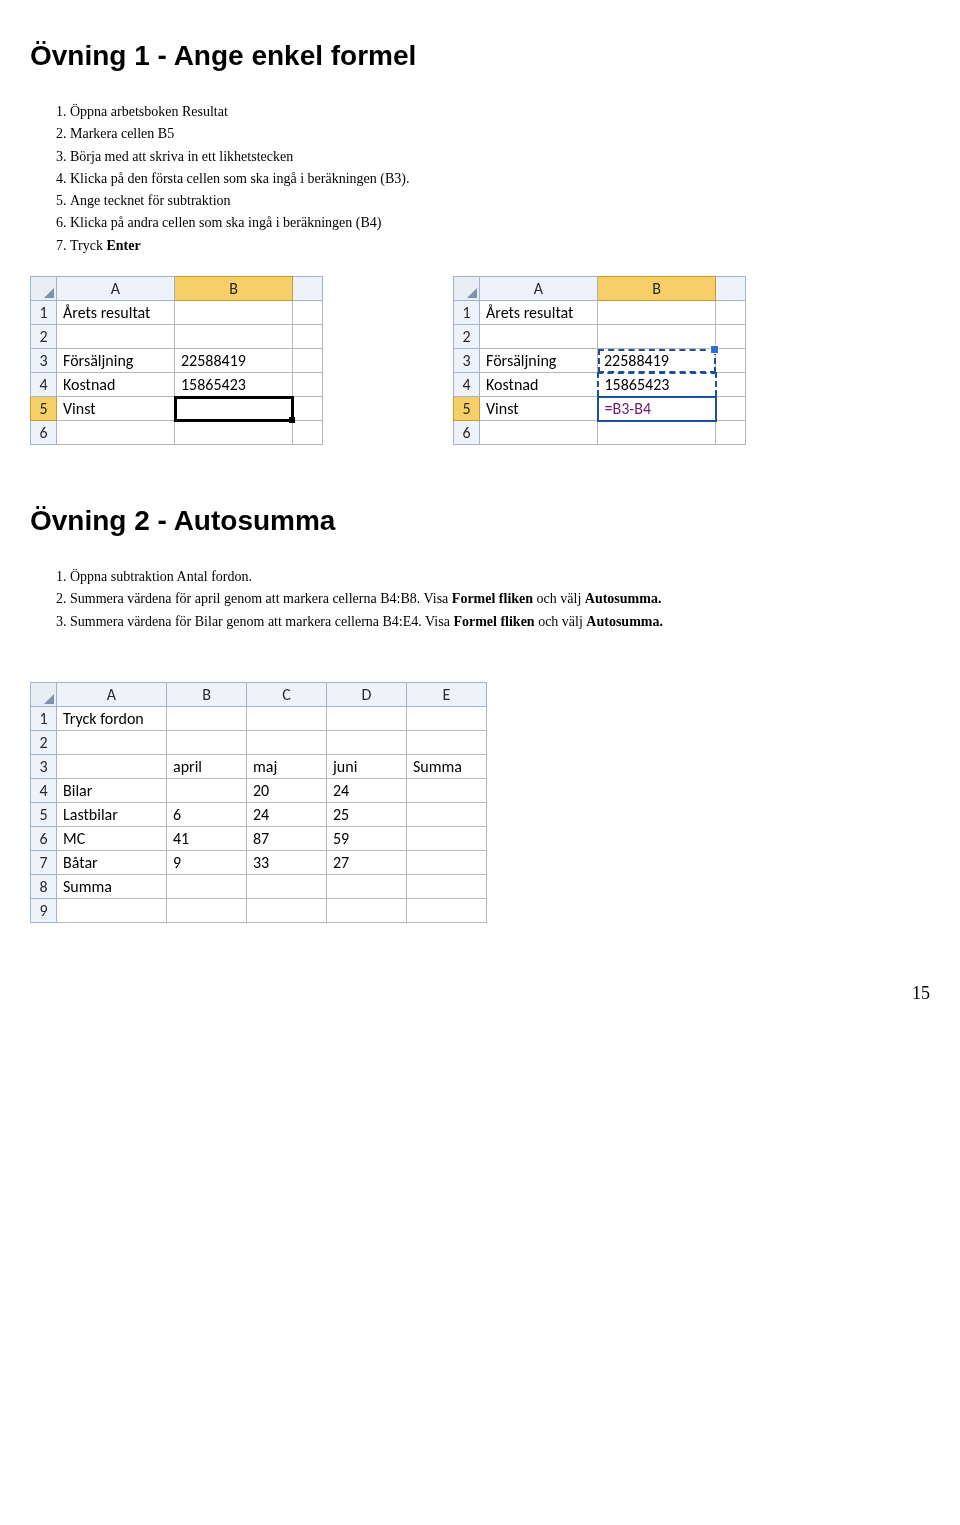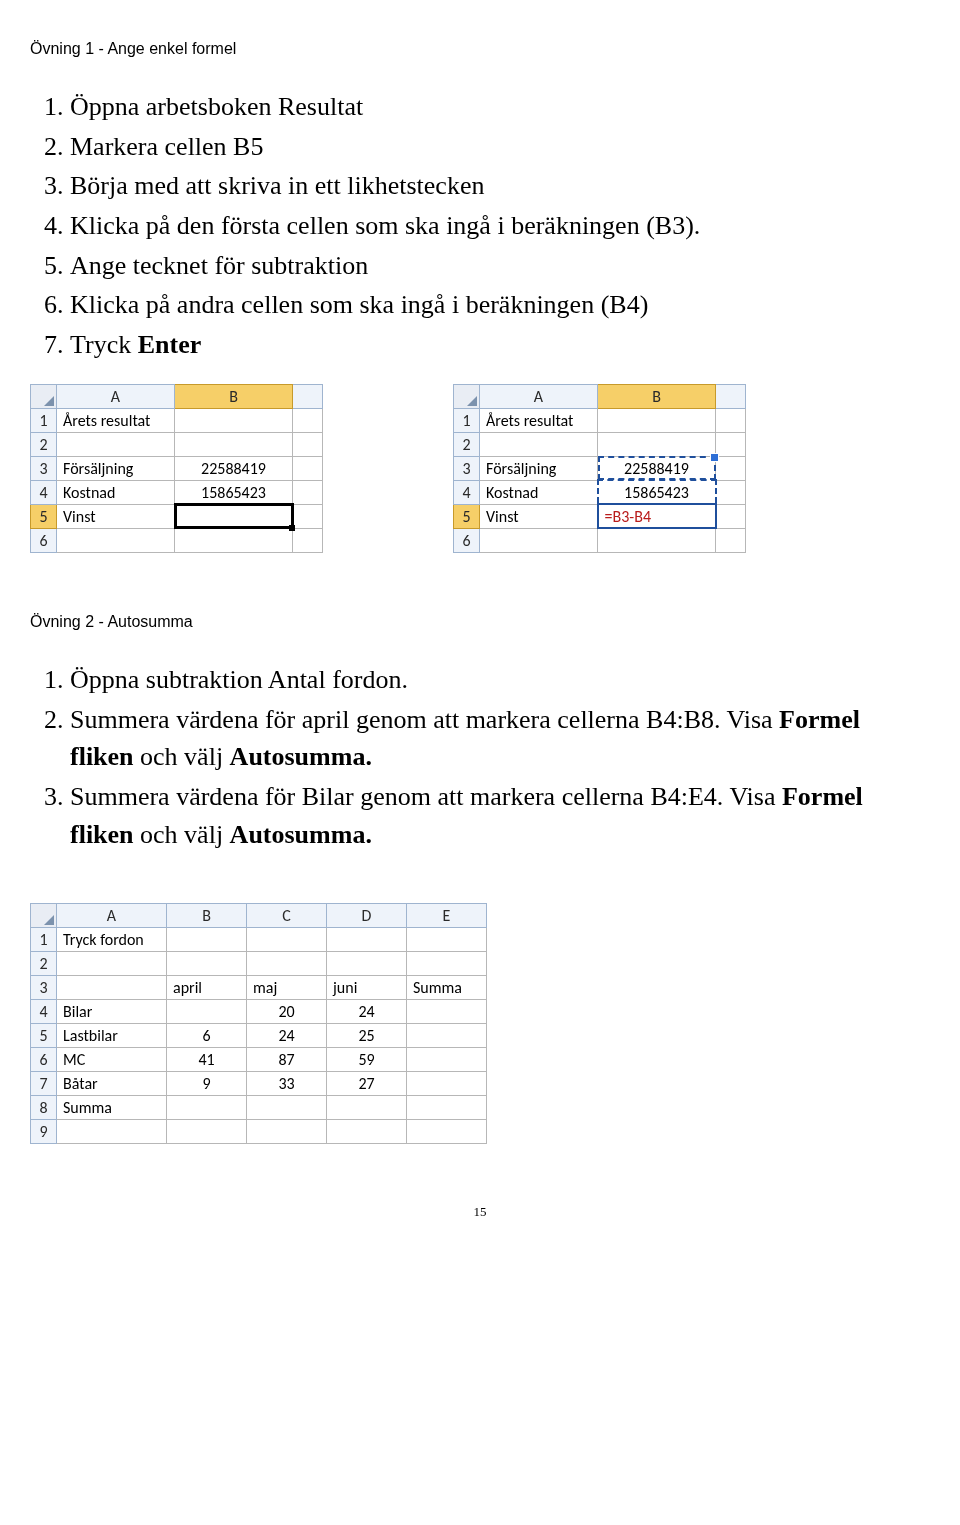--- a/index.html
+++ b/index.html
@@ -5,26 +5,26 @@
   body {
     font-family: "Times New Roman", Times, serif;
     color: #000;
     background: #fff;
     margin: 0;
     padding: 40px 30px;
     width: 900px;
   }
   h2.heading {
     font-family: Arial, Helvetica, sans-serif;
-    font-weight: normal;
-    font-size: 16px;
+    font-weight: bold;
+    font-size: 28px;
     margin: 0 0 30px 0;
   }
   ol.instr {
-    font-size: 26px;
+    font-size: 14px;
     margin: 0 0 20px 40px;
     padding: 0;
     line-height: 1.45;
   }
   ol.instr li {
     margin-bottom: 2px;
   }
   .bold { font-weight: bold; margin-top: 12px; }
 
   
@@ -75,21 +75,21 @@
     background: #eef3fa;
     border: 1px solid #9fb4cf;
     text-align: center;
     font-weight: normal;
     color: #2a2a2a;
   }
   table.sheet th.rowhead.active {
     background: #f6cf68;
     border: 1px solid #c79a2b;
   }
-  table.sheet td.num { text-align: center; }
+  table.sheet td.num { text-align: left; }
   table.sheet td.boldcell { font-weight: normal; }
 
   
   td.selected {
     outline: 3px solid #000;
     outline-offset: -2px;
     position: relative;
   }
   td.selected::after {
     content: "";
@@ -120,33 +120,33 @@
     border-right: 2px dashed #1f4f9c !important;
     position: relative;
   }
   td.antsBottom {
     border-bottom: 2px dashed #1f4f9c !important;
     border-left: 2px dashed #1f4f9c !important;
     border-right: 2px dashed #1f4f9c !important;
   }
   td.formulaBox {
     border: 2px solid #1f4f9c !important;
-    color: #b91c1c;
+    color: #701a75;
   }
 
   .colA { width: 118px; }
   .colB { width: 118px; }
   .colN { width: 30px; }
 
   .wideA { width: 110px; }
   .wideN { width: 80px; }
 
   .pagenum {
-    text-align: center;
-    font-size: 13px;
+    text-align: right;
+    font-size: 18px;
     margin-top: 60px;
   }
 </style>
 </head>
 <body>
 
 <h2 class="heading">Övning 1 - Ange enkel formel</h2>
 
 <ol class="instr">
   <li>Öppna arbetsboken Resultat</li>

